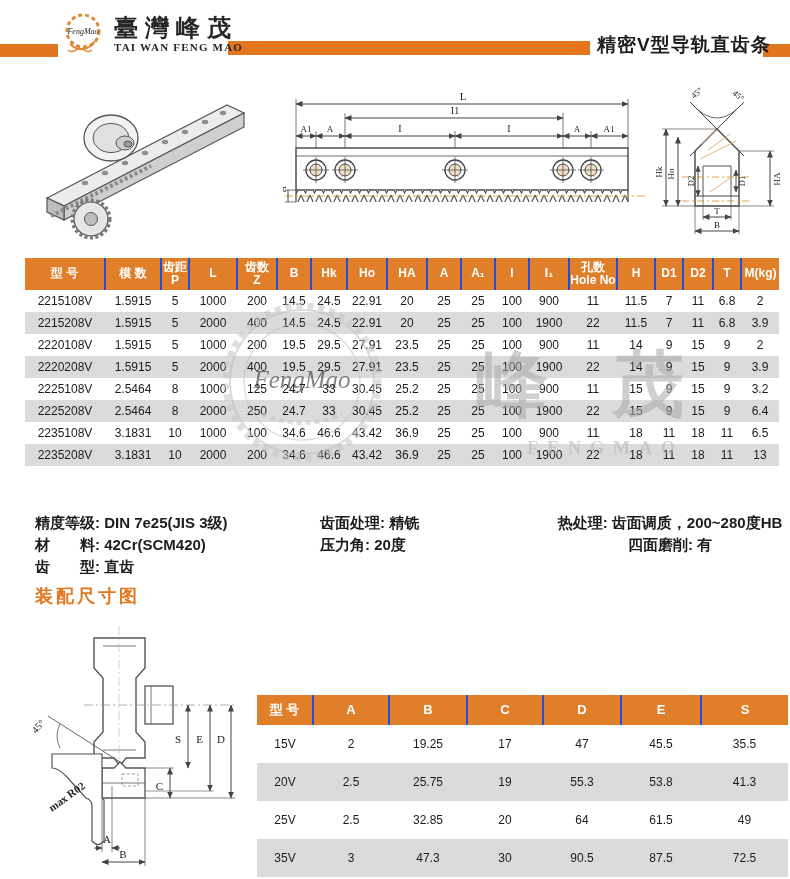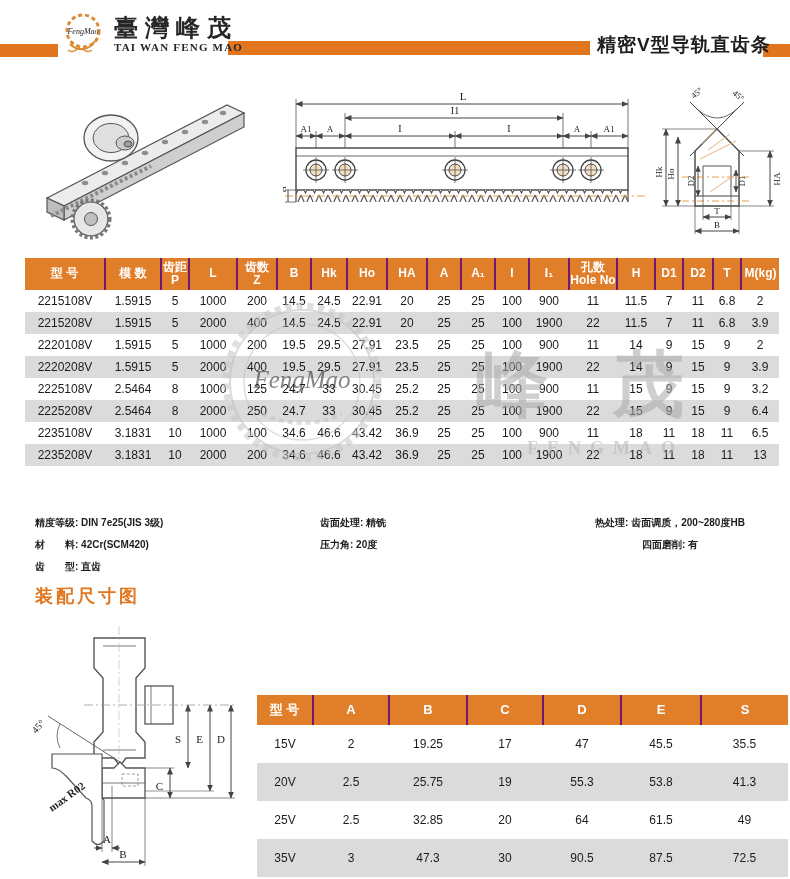--- a/index.html
+++ b/index.html
@@ -24,21 +24,21 @@
   .drawing { position:absolute; }
   #drawing-3d      { left:33px;  top:80px; }
   #drawing-side    { left:283px; top:86px; }
   #drawing-section { left:650px; top:84px; }
   #drawing-assembly{ left:30px;  top:616px; }
   svg text { font-family:"Liberation Serif",serif; fill:#222; }
 
   
   table { border-collapse:collapse; table-layout:fixed; }
   thead th { background:#E07E2A; color:#fff; font-weight:bold; text-align:center;
-             border-right:2px solid #701a75; white-space:pre-line; line-height:1.1; vertical-align:middle; }
+             border-right:2px solid #1d4ed8; white-space:pre-line; line-height:1.1; vertical-align:middle; }
   thead th:last-child { border-right:none;margin-left:20px; }
   tbody td { text-align:center; color:#1b1b1b; background:#fff; }
   tbody tr:nth-child(even) td { background:#DBDBDB; }
 
   #main-table-wrap { position:absolute; left:25px; top:258px; width:740px; }
   #main-table { width:740px; }
   #main-table thead th { height:32px; font-size:12px; }
   #main-table tbody td { height:22px; font-size:12px; }
   #main-table th:nth-child(1){width:80px} #main-table th:nth-child(2){width:56px}
   #main-table th:nth-child(3){width:28px} #main-table th:nth-child(4){width:48px}
@@ -69,21 +69,21 @@
   #wm-big .cn { font-size:72px; line-height:74px; color:#a9a9a9; font-weight:bold;
                 font-family:"Liberation Serif",serif; }
   #wm-big .enrow { display:flex; justify-content:flex-end; margin-top:16px; }
   #wm-big .en { font-size:18px; letter-spacing:9px; color:#b5b5b5; font-weight:bold;
                 font-family:"Liberation Serif",serif; }
 
   
   #specs { position:absolute; left:35px; top:512px; width:740px; display:flex; }
   .spec-col { display:flex; flex-direction:column; }
   #spec-col1 { width:285px; } #spec-col2 { width:245px; } #spec-col3 { width:210px;align-items:center; }
-  .spec-line { font-size:10px; font-weight:bold; color:#1c1c1c; line-height:22px; white-space:pre; }
+  .spec-line { font-size:15px; font-weight:bold; color:#1c1c1c; line-height:22px; white-space:pre; }
 
   
   #assembly-title { position:absolute; left:35px; top:584px; font-size:18px; font-weight:bold;
                     color:#E2761E; letter-spacing:3px; }
 </style>
 </head>
 <body>
 
 <svg width="0" height="0" style="position:absolute">
   <defs>

